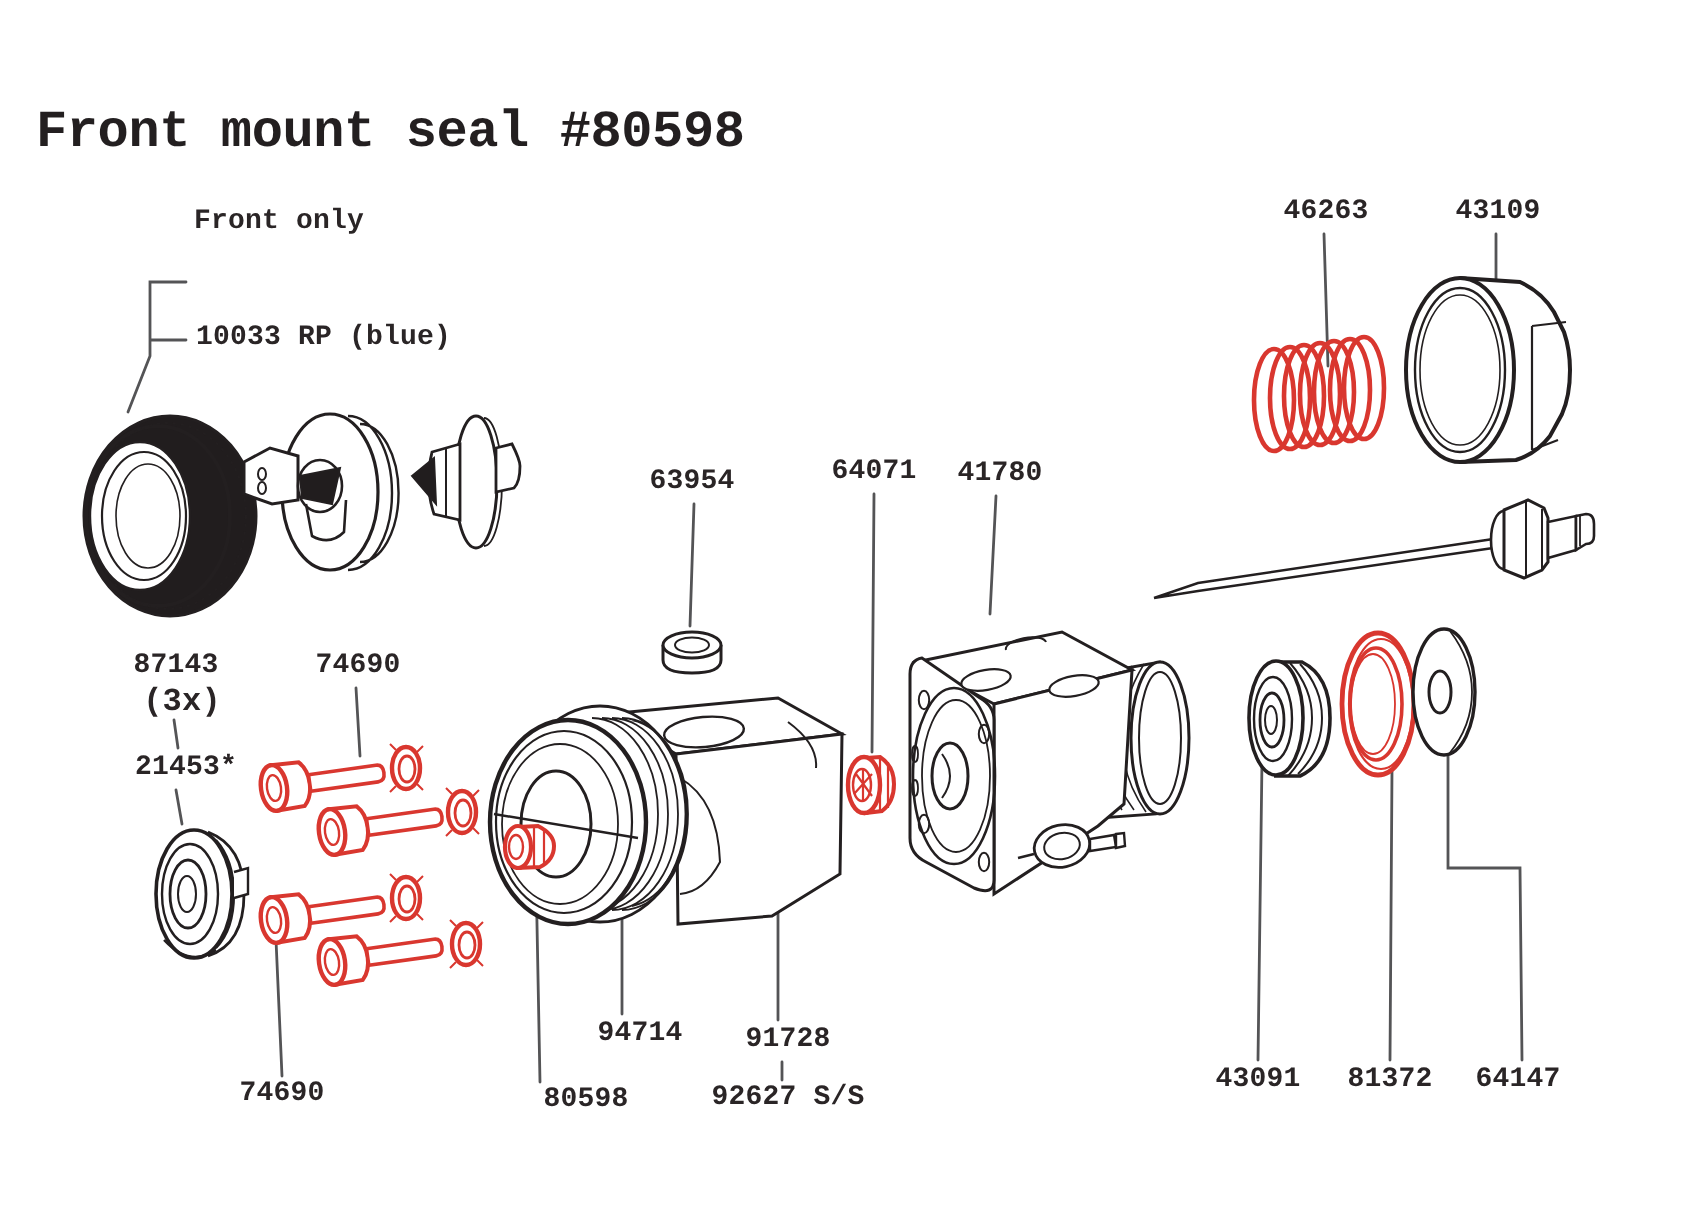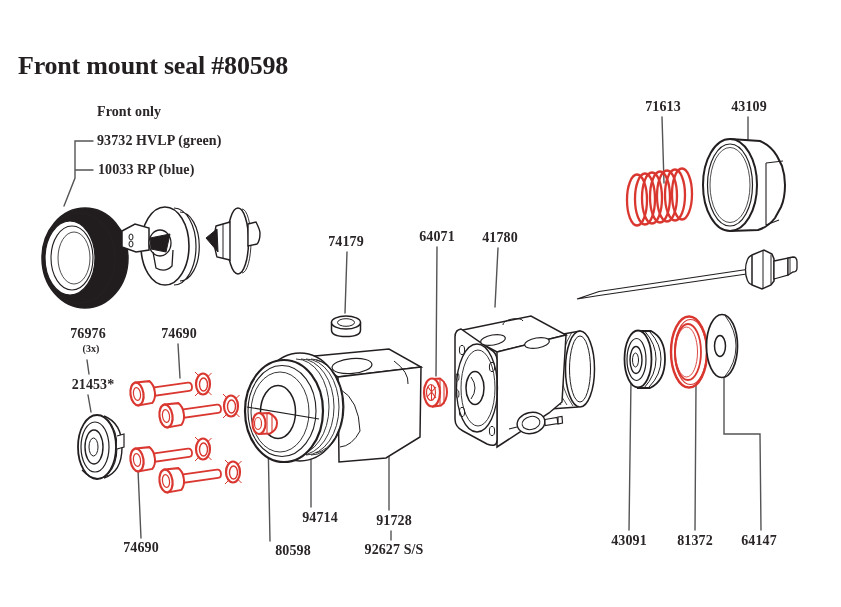--- a/index.html
+++ b/index.html
@@ -1,27 +1,27 @@
 <!DOCTYPE html>
 <html><head>
 <meta charset="utf-8">
 <style>
   html,body{margin:0;padding:0;background:#fff;}
   .stage{
     position:relative;width:841px;height:607px;background:#ffffff;overflow:hidden;
-    font-family:Liberation Serif, serif;
+    font-family:Liberation Mono, monospace;
     text-align:right;
   }
   .stage svg{position:absolute;left:0;top:0;}
   .lbl{
     position:absolute;color:#2a2526;font-size:14px;font-weight:600;
     white-space:nowrap;letter-spacing:.1px;line-height:1.1;
   }
   .lbl.c{transform:translateX(-50%);}
-  .lbl.small{font-size:10px;font-weight:600;}
+  .lbl.small{font-size:16px;font-weight:600;}
   .title{font-size:26px;font-weight:700;letter-spacing:-0.2px;color:#231f20;}
   
   g.ink *{stroke:#231f20;fill:none;}
   g.red *{stroke:#d9372f;fill:none;}
   g.ink .wf{fill:#ffffff;}
   g.red .wf{fill:#ffffff;}
   g.ink .df{fill:#211d1e;}
   g.ldr path{stroke:#545456;stroke-width:1.4;fill:none;stroke-linecap:round;}
 </style>
 </head>
@@ -248,29 +248,28 @@
     <g class="ink">
       <ellipse class="wf" cx="722" cy="346" rx="15.5" ry="31.5" stroke-width="1.7"></ellipse>
       <path stroke-width="0.9" d="M725 315.5 Q736 330 736 346 Q736 363 724.5 377"></path>
       <ellipse cx="720" cy="346" rx="5.5" ry="10.5" stroke-width="1.5"></ellipse>
     </g>
   </svg>
 
   <div class="lbl title" style="left:18px;top:52px;">Front mount seal #80598</div>
 
   <div class="lbl" style="left:97px;top:104px;">Front only</div>
-  <div class="lbl" style="left:97px;top:133px;">93732 HVLP (green)</div>
   <div class="lbl" style="left:98px;top:162px;">10033 RP (blue)</div>
 
-  <div class="lbl c" style="left:663px;top:99px;">71613</div>
+  <div class="lbl c" style="left:663px;top:99px;">46263</div>
   <div class="lbl c" style="left:749px;top:99px;">43109</div>
-  <div class="lbl c" style="left:346px;top:234px;">74179</div>
+  <div class="lbl c" style="left:346px;top:234px;">63954</div>
   <div class="lbl c" style="left:437px;top:229px;">64071</div>
   <div class="lbl c" style="left:500px;top:230px;">41780</div>
-  <div class="lbl c" style="left:88px;top:326px;">76976</div>
+  <div class="lbl c" style="left:88px;top:326px;">87143</div>
   <div class="lbl c small" style="left:91px;top:343px;">(3x)</div>
   <div class="lbl c" style="left:179px;top:326px;">74690</div>
   <div class="lbl c" style="left:93px;top:377px;">21453*</div>
   <div class="lbl c" style="left:141px;top:540px;">74690</div>
   <div class="lbl c" style="left:269px;top:543px;margin-left:24px;">80598</div>
   <div class="lbl c" style="left:320px;top:510px;">94714</div>
   <div class="lbl c" style="left:394px;top:513px;">91728</div>
   <div class="lbl c" style="left:394px;top:542px;">92627 S/S</div>
   <div class="lbl c" style="left:629px;top:533px;">43091</div>
   <div class="lbl c" style="left:695px;top:533px;">81372</div>

